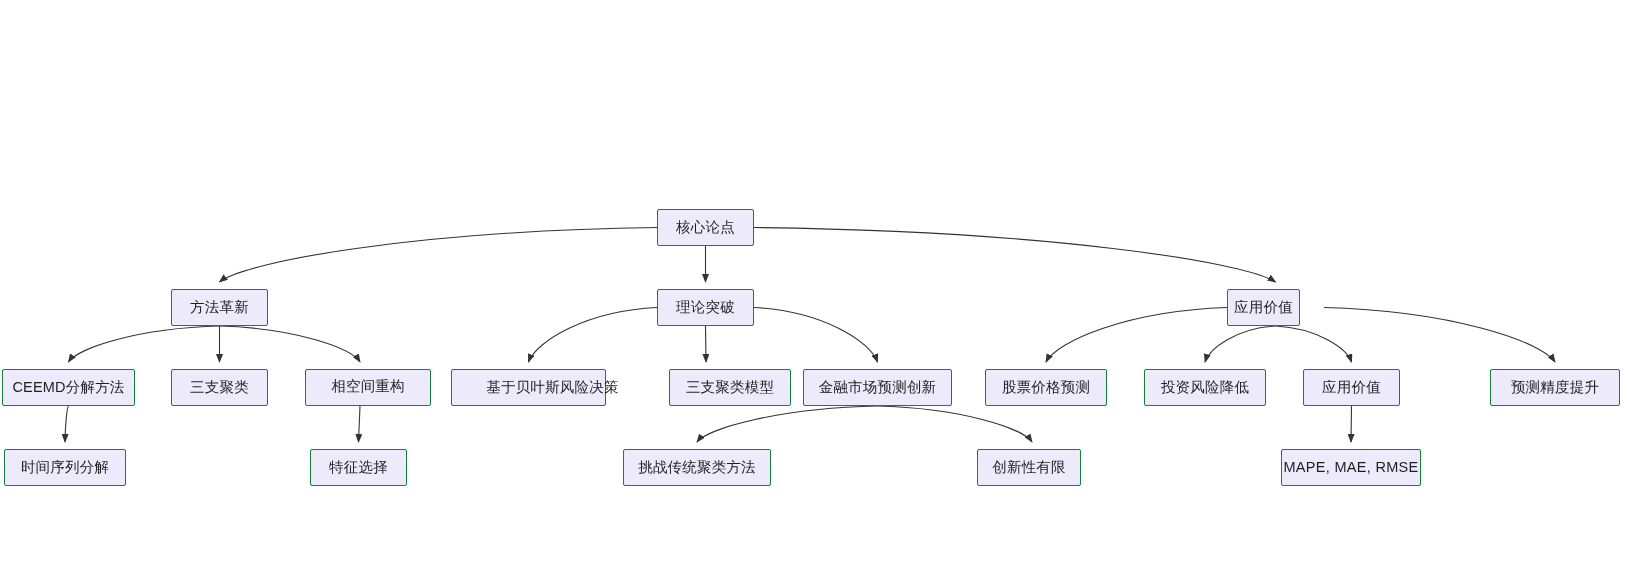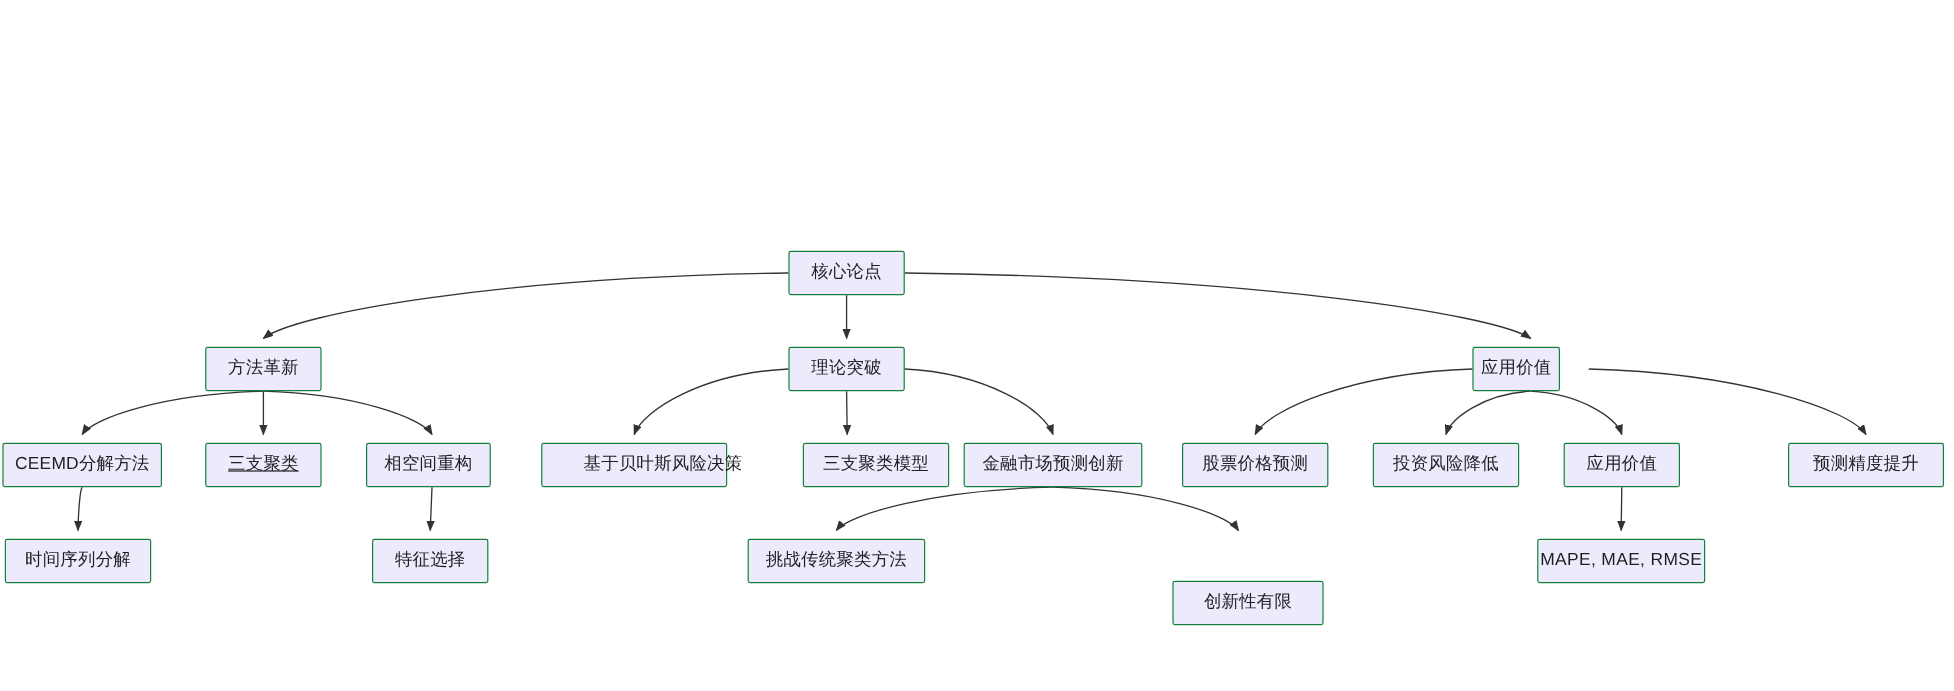--- a/index.html
+++ b/index.html
@@ -88,24 +88,24 @@
       </div>
       <div class="node" style="left: 657px; top: 289px; width: 97px; height: 37px;">
         <span class="node-label">理论突破</span>
       </div>
       <div class="node" style="left: 1227px; top: 289px; width: 73px; height: 37px;">
         <span class="node-label">应用价值</span>
       </div>
       <div class="node" style="left: 2px; top: 369px; width: 133px; height: 37px;">
         <span class="node-label">CEEMD分解方法</span>
       </div>
-      <div class="node" style="left: 171px; top: 369px; width: 97px; height: 37px; text-decoration: underline;">
+      <div class="node" style="left: 171px; top: 369px; width: 97px; height: 37px;">
         <span class="node-label">三支聚类</span>
       </div>
-      <div class="node" style="left: 305px; top: 369px; width: 104px; height: 37px;">
+      <div class="node" style="left: 305px; top: 369px; width: 126px; height: 37px; font-family: Liberation Mono, monospace;">
         <span class="node-label">相空间重构</span>
       </div>
       <div class="node" style="left: 451px; top: 369px; width: 155px; height: 37px; padding-left: 48px;">
         <span class="node-label">基于贝叶斯风险决策</span>
       </div>
       <div class="node" style="left: 645px; top: 369px; width: 122px; height: 37px; margin-left: 24px;">
         <span class="node-label">三支聚类模型</span>
       </div>
       <div class="node" style="left: 803px; top: 369px; width: 149px; height: 37px;">
         <span class="node-label">金融市场预测创新</span>
@@ -124,20 +124,20 @@
       </div>
       <div class="node" style="left: 4px; top: 449px; width: 122px; height: 37px;">
         <span class="node-label">时间序列分解</span>
       </div>
       <div class="node" style="left: 310px; top: 449px; width: 97px; height: 37px;">
         <span class="node-label">特征选择</span>
       </div>
       <div class="node" style="left: 623px; top: 449px; width: 148px; height: 37px;">
         <span class="node-label">挑战传统聚类方法</span>
       </div>
-      <div class="node" style="left: 977px; top: 449px; width: 126px; height: 37px; margin-top: 35px;">
+      <div class="node" style="left: 977px; top: 449px; width: 104px; height: 37px;">
         <span class="node-label">创新性有限</span>
       </div>
       <div class="node latin" style="left: 1281px; top: 449px; width: 140px; height: 37px;">
         <span class="node-label">MAPE, MAE, RMSE</span>
       </div>
     </div>
 </div>
 
 </body></html>

